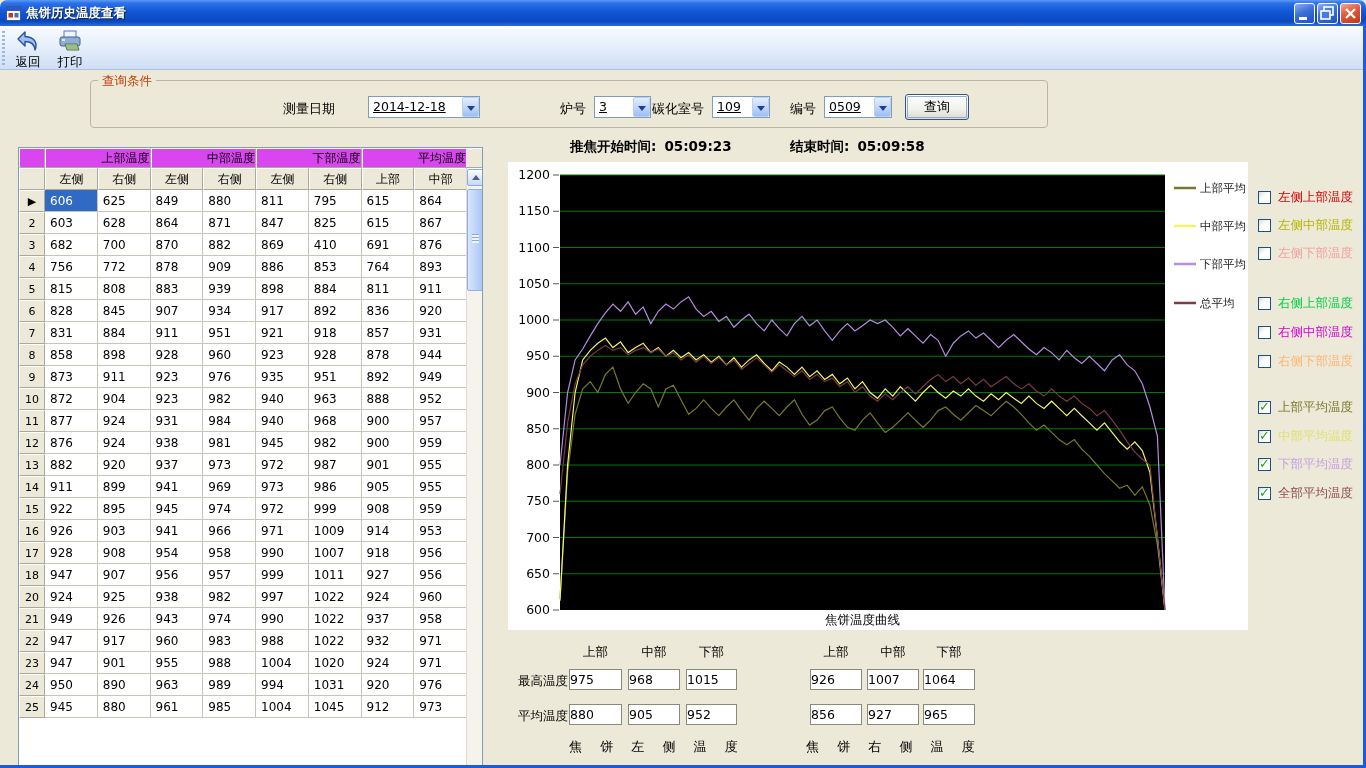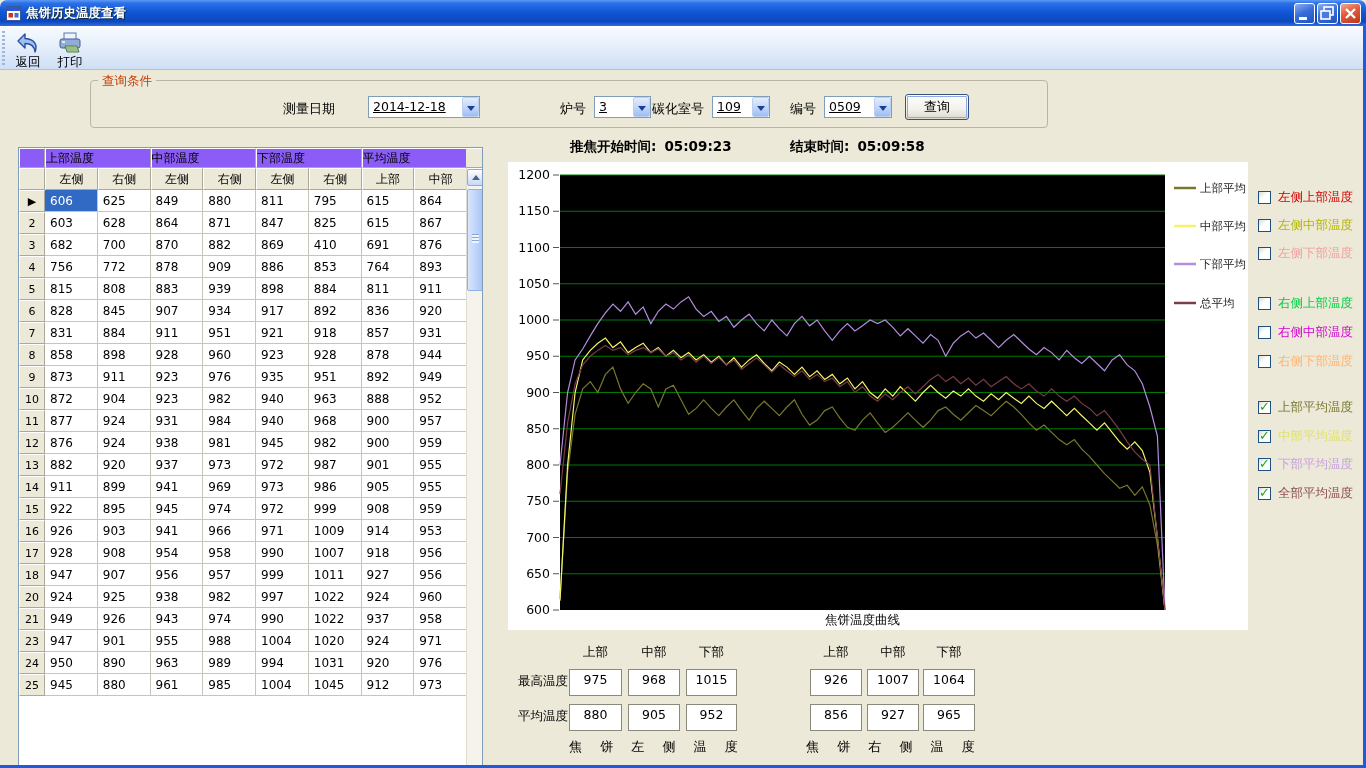--- a/index.html
+++ b/index.html
@@ -19,21 +19,21 @@
 .tb-btn.close-btn { background:linear-gradient(155deg,#f2a78c 0%,#e2593b 45%,#bf3415 100%); }
 .tb-btn svg { display:block; }
 
 
 .toolbar { position:absolute; left:0; top:26px; width:1366px; height:44px;
   background:linear-gradient(180deg,#f8fbff 0%,#e2ecfa 55%,#cfdff6 100%);
   border-top:1px solid #fff; border-bottom:1px solid #a9c2e8; }
 .grip { position:absolute; left:2px; top:4px; width:3px; height:36px;
   background:repeating-linear-gradient(180deg,#9eb6d8 0 2px,transparent 2px 4px); }
 .tool-btn { position:absolute; top:2px; width:40px; height:40px; background:transparent; border:none;
-  display:flex; flex-direction:column; align-items:center; justify-content:flex-end; cursor:default; }
+  display:flex; flex-direction:column; align-items:center; justify-content:space-between; cursor:default; }
 .tool-btn .tlabel { font-size:12.5px; color:#000; line-height:13px; }
 #btn-back { left:8px; } #btn-print { left:50px; }
 
 
 .groupbox { position:absolute; left:90px; top:80px; width:958px; height:48px;
   border:1px solid #b9b5a2; border-radius:4px; }
 .groupbox-label { position:absolute; left:98px; top:73px; background:#ece9d8; padding:0 4px;
   color:#c2410c; font-size:12.5px; }
 .q-label { position:absolute; top:100px; font-size:13px; color:#000; }
 .combo { position:absolute; top:96px; height:22px; background:#fff; border:1px solid #7f9db9; display:flex; }
@@ -45,21 +45,21 @@
 .xp-btn { position:absolute; left:905px; top:94px; width:64px; height:26px;
   border:1px solid #38537f; border-radius:3px; outline:1px solid #8cabe4; outline-offset:-3px;
   background:linear-gradient(180deg,#fefefe 0%,#f2f1ea 60%,#dcd9cd 100%);
   font-size:13px; color:#000; font-family:inherit; }
 
 
 .grid-wrap { position:absolute; left:18px; top:147px; width:465px; height:619px;
   border:1px solid #7f9db9; background:#fff; overflow:hidden; }
 table.dg { border-collapse:separate; border-spacing:0; table-layout:fixed; width:448px; }
 table.dg th, table.dg td { font-weight:normal; font-size:12px; overflow:hidden; white-space:nowrap; }
-table.dg tr.grp th { height:20px; background:#8b5cf6; text-align:left;
+table.dg tr.grp th { height:20px; background:#d946ef; text-align:right;
   border-top:1px solid #fff; border-left:1px solid #fff; border-right:1px solid #aca899; border-bottom:1px solid #aca899; }
 table.dg tr.sub th { height:22px; background:#ece9d8; text-align:center;
   border-top:1px solid #fff; border-left:1px solid #fff; border-right:1px solid #aca899; border-bottom:1px solid #aca899; }
 table.dg th.rh { height:22px; background:#ece9d8; text-align:center; color:#000;
   border-top:1px solid #fff; border-left:1px solid #fff; border-right:1px solid #aca899; border-bottom:1px solid #aca899; font-size:11px; }
 table.dg td { height:22px; background:#fff; padding-left:5px; color:#000;
   border-right:1px solid #c8c5b8; border-bottom:1px solid #c8c5b8; }
 table.dg td.sel { background:#316ac5; color:#fff;margin-top:37px; }
 .grid-corner { position:absolute; left:447px; top:0; width:17px; height:20px; background:#ece9d8;
   border-top:1px solid #fff; border-bottom:1px solid #aca899; }
@@ -84,22 +84,22 @@
 #cbx-panel { position:absolute; left:1258px; top:0; width:108px; height:768px; }
 .cbx-item { position:absolute; left:0; height:16px; display:flex; align-items:center; }
 .cbx-box { width:13px; height:13px; background:linear-gradient(135deg,#dcdcd4 0%,#fff 45%); border:1px solid #1c5180;
   margin-right:7px; position:relative; flex:0 0 auto; }
 .cbx-box .tick { position:absolute; left:0px; top:-3px; color:#21a121; font-size:13px; font-weight:bold; }
 .cbx-label { font-size:12.5px; white-space:nowrap; }
 
 
 .sh { position:absolute; top:644px; font-size:12.5px; text-align:center; color:#000; }
 .srl { position:absolute; left:518px; width:50px; font-size:12.5px; color:#000; }
-.sbox { position:absolute; height:27px; background:#fff; border:1px solid #8a8a7a; font-size:12.5px;
-  text-align:center; line-height:19px; color:#000; }
+.sbox { position:absolute; height:21px; background:#fff; border:1px solid #8a8a7a; font-size:12.5px;
+  text-align:left; line-height:19px; color:#000; }
 .scap { position:absolute; top:738px; width:170px; font-size:13px; color:#000;
   text-align:center; letter-spacing:7px; white-space:nowrap; }
 
 
 .win-border-right { position:absolute; right:0; top:26px; width:3px; height:742px; background:#1a5be0; }
 .win-border-bottom { position:absolute; left:0; bottom:0; width:1366px; height:3px; background:#1a5be0; }
 </style>
 </head>
 <body>
 
@@ -442,20 +442,31 @@
             <tr>
               <th class="rh">21</th>
               <td class="">949</td>
               <td class="">926</td>
               <td class="">943</td>
               <td class="">974</td>
               <td class="">990</td>
               <td class="">1022</td>
               <td class="">937</td>
               <td class="">958</td>
+            </tr>
+            <tr>
+              <th class="rh">22</th>
+              <td class="">947</td>
+              <td class="">917</td>
+              <td class="">960</td>
+              <td class="">983</td>
+              <td class="">988</td>
+              <td class="">1022</td>
+              <td class="">932</td>
+              <td class="">971</td>
             </tr>
             <tr>
               <th class="rh">23</th>
               <td class="">947</td>
               <td class="">901</td>
               <td class="">955</td>
               <td class="">988</td>
               <td class="">1004</td>
               <td class="">1020</td>
               <td class="">924</td>

